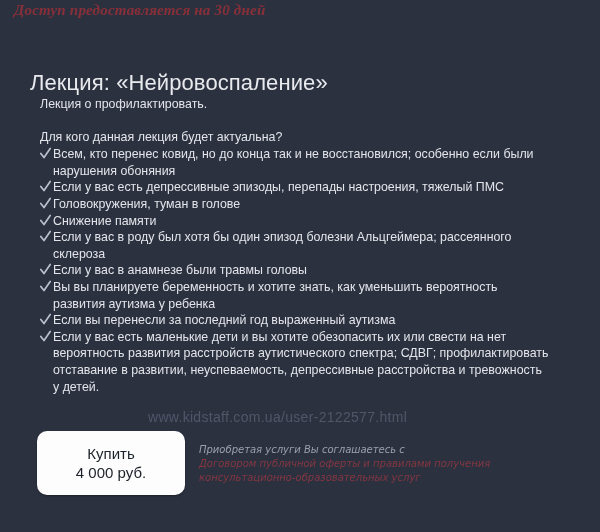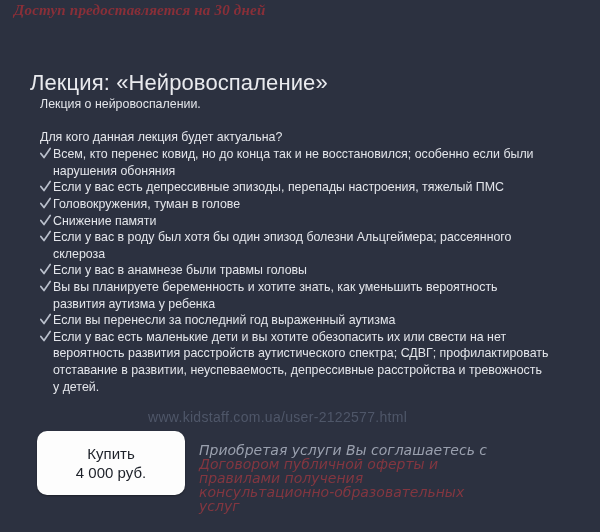--- a/index.html
+++ b/index.html
@@ -127,21 +127,21 @@
   .buy-button .buy-price { display: block; }
 
   
   .agreement {
     position: absolute;
     left: 199px;
     top: 443px;
     width: 300px;
     font-family: "DejaVu Sans", sans-serif;
     font-style: italic;
-    font-size: 14px;
+    font-size: 10px;
     line-height: 14px;
   }
   .agreement-intro {
     color: #9aa0ae;
     display: block;
   }
   .agreement-link {
     color: #8b3740;
     display: block;
     text-decoration: none;
@@ -151,21 +151,21 @@
 </head>
 <body>
 
 <div class="page">
 
   <div class="access-banner">Доступ предоставляется на 30 дней</div>
 
   <h1 class="lecture-title">Лекция: «Нейровоспаление»</h1>
 
   <div class="content">
-    <p class="intro-line">Лекция о нейровоспалении.</p>
+    <p class="intro-line">Лекция о профилактировать.</p>
 
     <p class="question-line">Для кого данная лекция будет актуальна?</p>
 
     <ul class="check-list" id="check-list">
         <li class="check-item"><span class="check-glyph">
             <svg width="11" height="13" viewBox="0 0 11 13">
               <path d="M0.8 6.4 L4.0 10.6 L10.2 1.4" fill="none" stroke="#b9bfcb" stroke-width="1.7" stroke-linecap="round" stroke-linejoin="round"></path>
             </svg>
           </span><span>Всем, кто перенес ковид, но до конца так и не восстановился; особенно если были нарушения обоняния</span></li>
         <li class="check-item"><span class="check-glyph">

